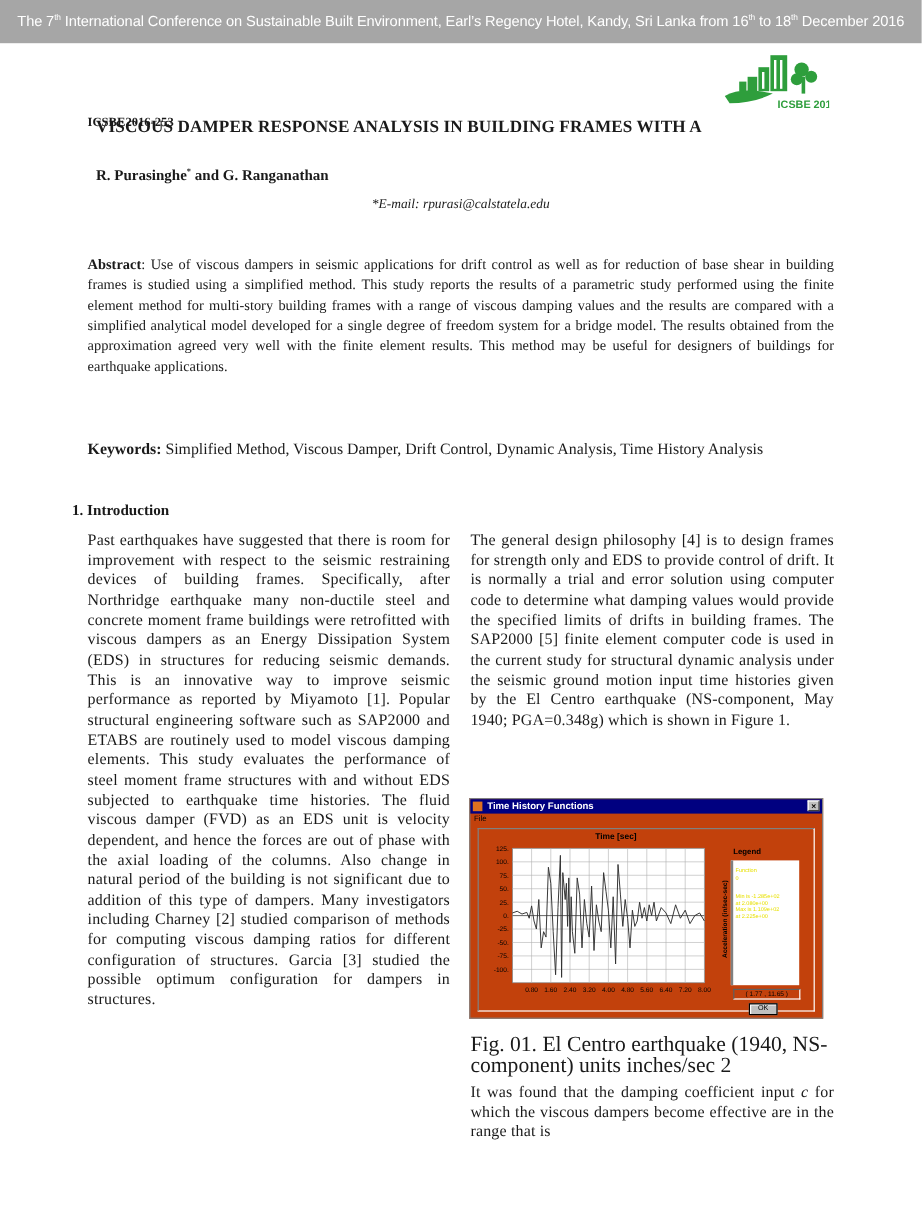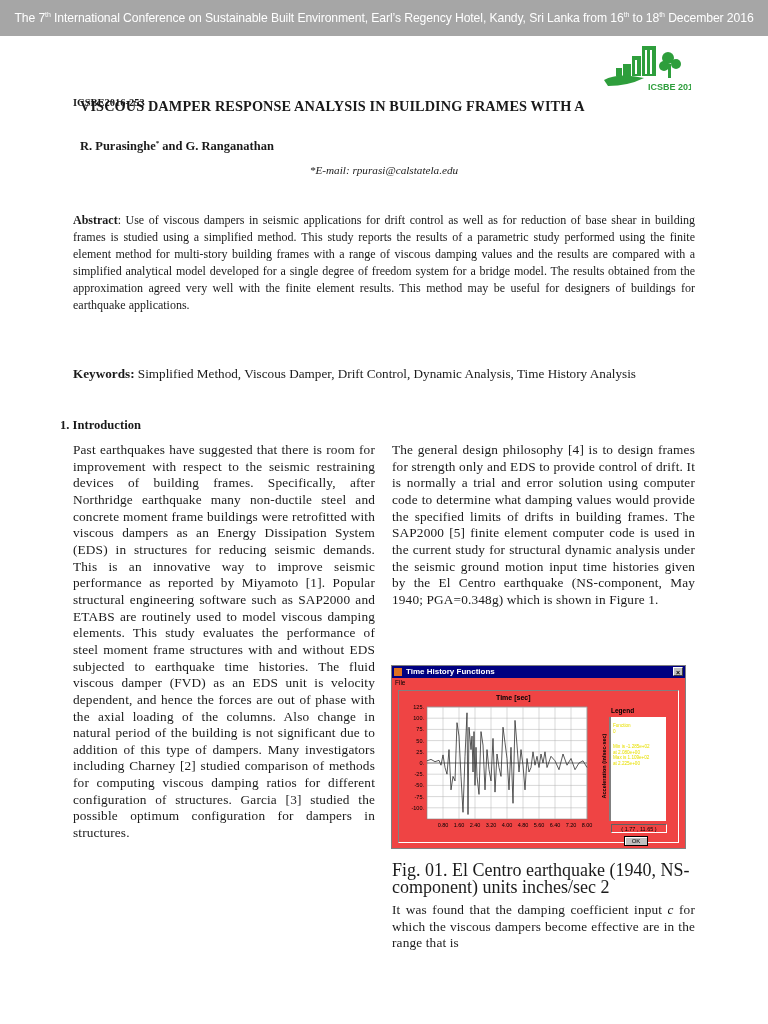--- a/index.html
+++ b/index.html
@@ -16,21 +16,21 @@
   .keywords { position:absolute; left:73px; top:353px; width:622px; font-family:"Liberation Serif", serif; font-size:13.2px; line-height:17.1px; text-align:justify;margin-top:12px; }
   .lbl { font-weight:bold; }
   .section { position:absolute; left:60px; top:418px; font-family:"Liberation Serif", serif; font-weight:bold; font-size:12.6px; }
   .col-left { position:absolute; left:73px; top:442px; width:302px; font-family:"Liberation Serif", serif; font-size:13.3px; line-height:16.65px; text-align:justify; letter-spacing:0.15px; }
   .col-right { position:absolute; left:392px; top:442px; width:303px; font-family:"Liberation Serif", serif; font-size:13.3px; line-height:16.65px; text-align:justify; letter-spacing:0.15px; }
   .col-right2 { position:absolute; left:392px; top:902px; width:303px; font-family:"Liberation Serif", serif; font-size:13.3px; line-height:16.65px; text-align:justify; letter-spacing:0.15px; }
   .caption { position:absolute; left:392px; top:862px; width:300px; font-family:"Liberation Serif", serif; font-size:18px; line-height:16.5px; }
   .it { font-style:italic; }
 
   
-  .win { position:absolute; left:391px; top:665px; width:295px; height:184px; background:#ef4444; border:1px solid #808080; box-sizing:border-box; }
+  .win { position:absolute; left:391px; top:665px; width:295px; height:184px; background:#c2410c; border:1px solid #808080; box-sizing:border-box; }
   .win-title { height:12px; background:#000080; color:#fff; font-family:"Liberation Sans", sans-serif; font-weight:bold; font-size:8px; line-height:12px; padding-left:14px; position:relative; }
   .win-icon { position:absolute; left:2px; top:2px; width:8px; height:8px; background:#e07020; }
   .win-close { position:absolute; right:2px; top:1px; width:10px; height:9px; background:#c0c0c0; color:#000; font-size:7px; line-height:9px; text-align:center; border:1px solid #fff; border-right-color:#404040; border-bottom-color:#404040; box-sizing:border-box; }
   .win-menu { height:10px; font-family:"Liberation Sans", sans-serif; font-size:6.5px; line-height:10px; padding-left:3px; color:#000; }
   .win-body { position:absolute; left:6px; top:24px; width:281px; height:153px; border:1px solid #808080; border-right-color:#fff; border-bottom-color:#fff; box-sizing:border-box; }
   .plot-title { position:absolute; left:97px; top:3px; font-family:"Liberation Sans", sans-serif; font-weight:bold; font-size:7px; color:#000; }
   .plot-svg { position:absolute; left:2px; top:10px; }
   .yaxis-label { position:absolute; left:200px; top:20px; width:10px; height:110px; }
   .legend-title { position:absolute; left:212px; top:16px; font-family:"Liberation Sans", sans-serif; font-weight:bold; font-size:6.5px; color:#000; }
   .legend-box { position:absolute; left:210px; top:26px; width:57px; height:104px; background:#ffffff; border-left:2px solid #808080; box-sizing:border-box; font-family:"Liberation Sans", sans-serif; font-size:4.6px; line-height:5.6px; color:#e8e000; padding:6px 2px; }

